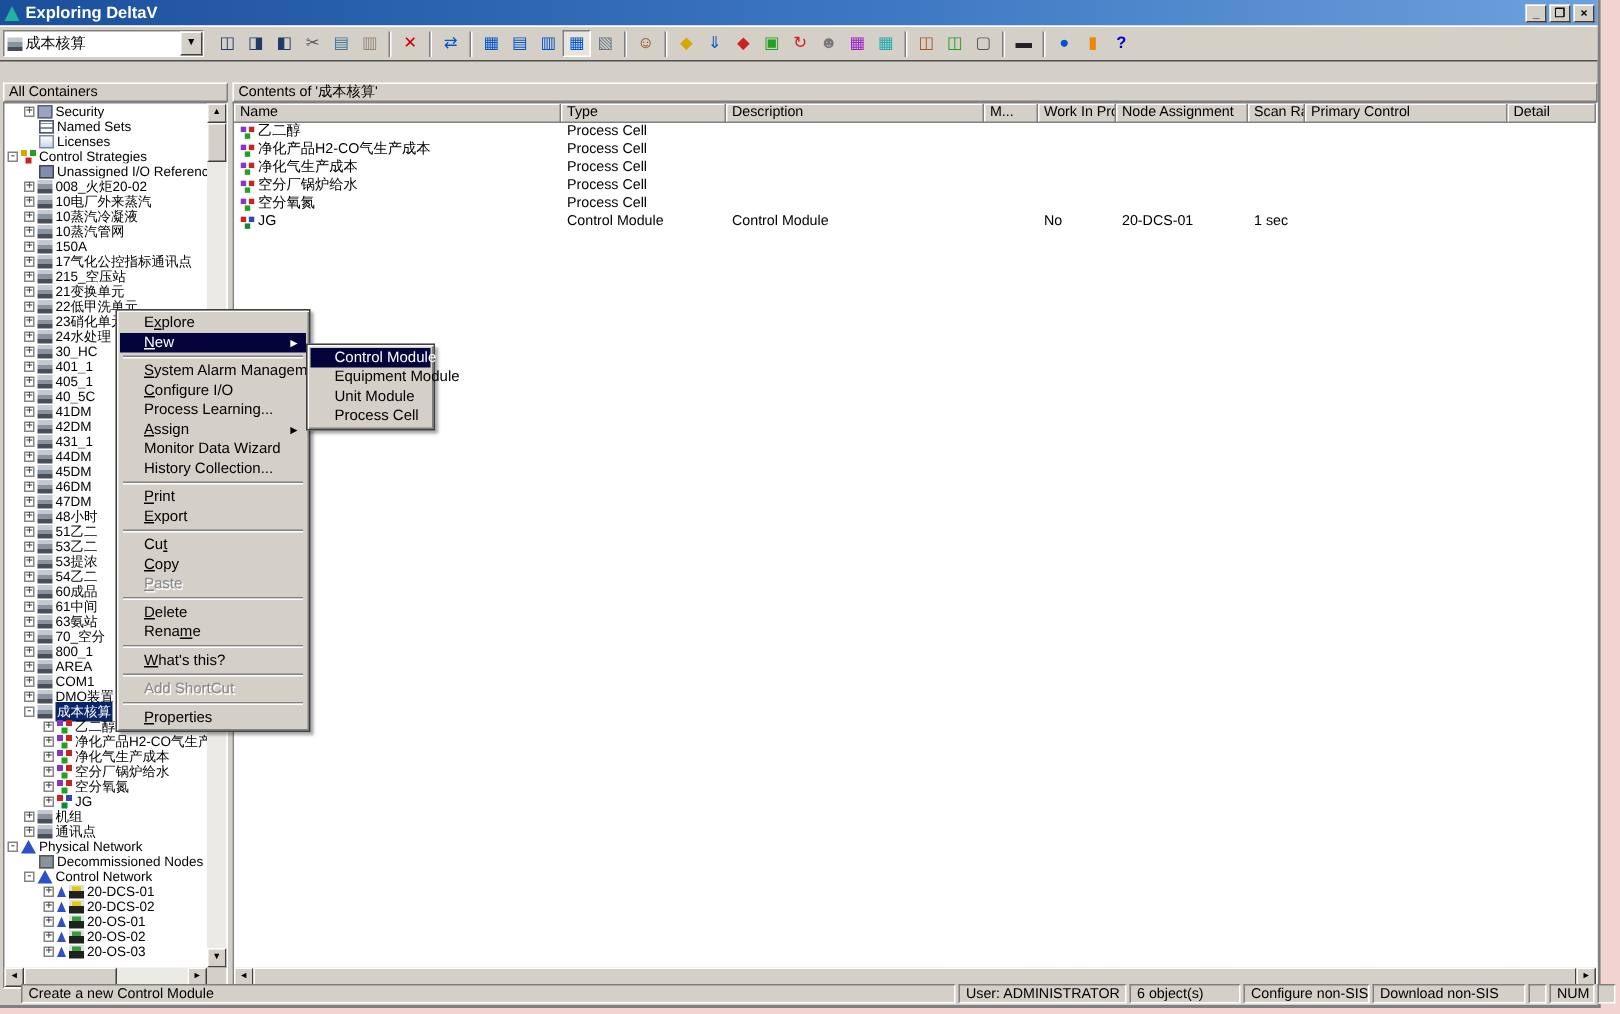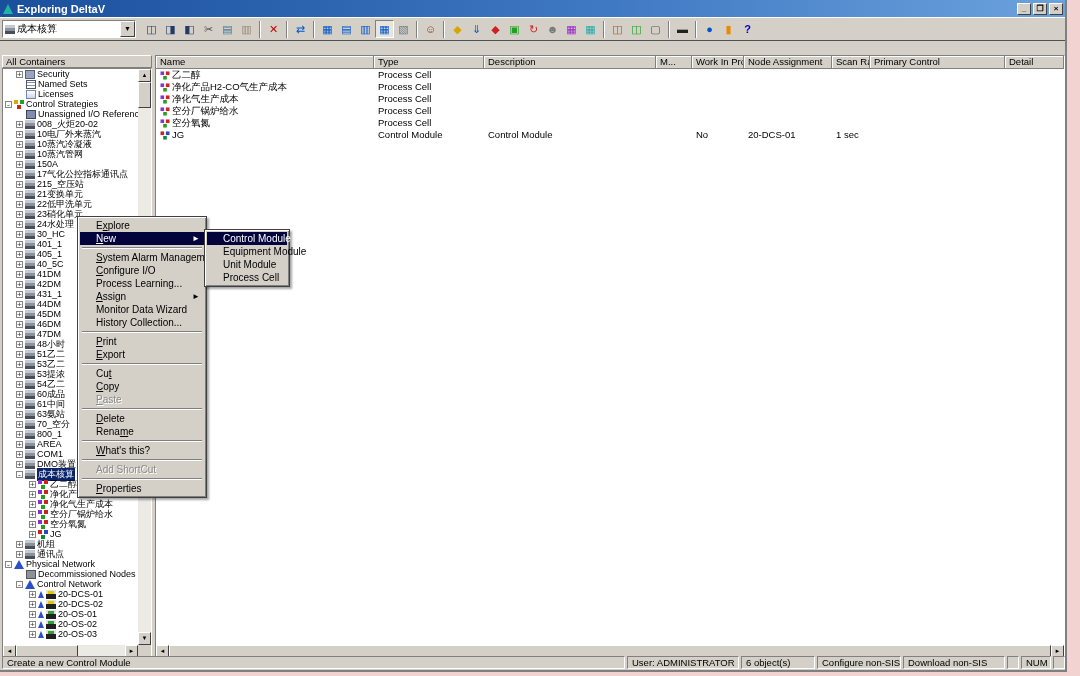--- a/index.html
+++ b/index.html
@@ -93,21 +93,21 @@
   .menu{position:absolute;background:#d4d0c8;border:1px solid #404040;
         box-shadow:inset 1px 1px 0 #fff,inset -1px -1px 0 #808080,2px 2px 2px rgba(0,0,0,.35);
         padding:2px;font-size:10px;z-index:50}
   .mi{height:13px;line-height:13px;padding:0 16px;position:relative;white-space:nowrap}
   .mi u{text-decoration:underline}
   .mi.hl{background:#04043c;color:#fff}
   .mi.dis{color:#8a8a8a;text-shadow:1px 1px 0 #fff}
   .mi .arr{position:absolute;right:4px;top:0;font-size:8px}
   .msep{height:2px;border-top:1px solid #808080;border-bottom:1px solid #fff;margin:2px 2px}
   
-  .statusbar{position:absolute;left:2px;bottom:1px;width:1063px;height:13px;display:flex;
+  .statusbar{position:absolute;left:14px;bottom:1px;width:1063px;height:13px;display:flex;
              background:#d4d0c8;font-size:9.5px}
   .scell{border:1px solid;border-color:#808080 #fff #fff #808080;height:13px;line-height:11px;
          padding:0 4px;margin-right:2px;white-space:nowrap;overflow:hidden}
   .scell.grow{flex:1}
   
   .annotation{position:absolute;left:468px;top:249px;font-size:17px;line-height:22px;
               color:#f16a6a;z-index:40;white-space:nowrap}
 </style>
 </head>
 <body>
@@ -532,20 +532,21 @@
           <span class="sbtn">◄</span>
           <span class="hthumb" style="width:62px"></span>
           <span style="flex:1"></span>
           <span class="sbtn">►</span>
         </div>
         <div class="corner"></div>
       </div>
     </div>
     <div class="splitter"></div>
     <div class="rpane">
+      <div class="pane-header">Contents of '成本核算'</div>
       <div class="pane-body">
         <div class="grid" id="listhead">
             <div class="hcell">Name</div>
             <div class="hcell">Type</div>
             <div class="hcell">Description</div>
             <div class="hcell">M...</div>
             <div class="hcell">Work In Pro...</div>
             <div class="hcell">Node Assignment</div>
             <div class="hcell">Scan Rate</div>
             <div class="hcell">Primary Control</div>
@@ -633,21 +634,21 @@
     <span class="scell" style="width:112px">User: ADMINISTRATOR</span>
     <span class="scell" style="width:74px">6 object(s)</span>
     <span class="scell" style="width:84px">Configure non-SIS</span>
     <span class="scell" style="width:102px">Download non-SIS</span>
     <span class="scell" style="width:12px"></span>
     <span class="scell" style="width:30px">NUM</span>
     <span class="scell" style="width:12px;margin-right:0"></span>
   </div>
 </div>
 
-<div class="menu" id="ctxmenu" style="left:77px;top:216px;width:130px">
+<div class="menu" id="ctxmenu" style="left:77px;top:206px;width:130px">
     <div class="mi">E<u>x</u>plore</div>
     <div class="mi hl"><u>N</u>ew<span class="arr">►</span></div>
     <div class="msep"></div>
     <div class="mi"><u>S</u>ystem Alarm Management</div>
     <div class="mi"><u>C</u>onfigure I/O</div>
     <div class="mi">Process Learning...</div>
     <div class="mi"><u>A</u>ssign<span class="arr">►</span></div>
     <div class="mi">Monitor Data Wizard</div>
     <div class="mi">History Collection...</div>
     <div class="msep"></div>

